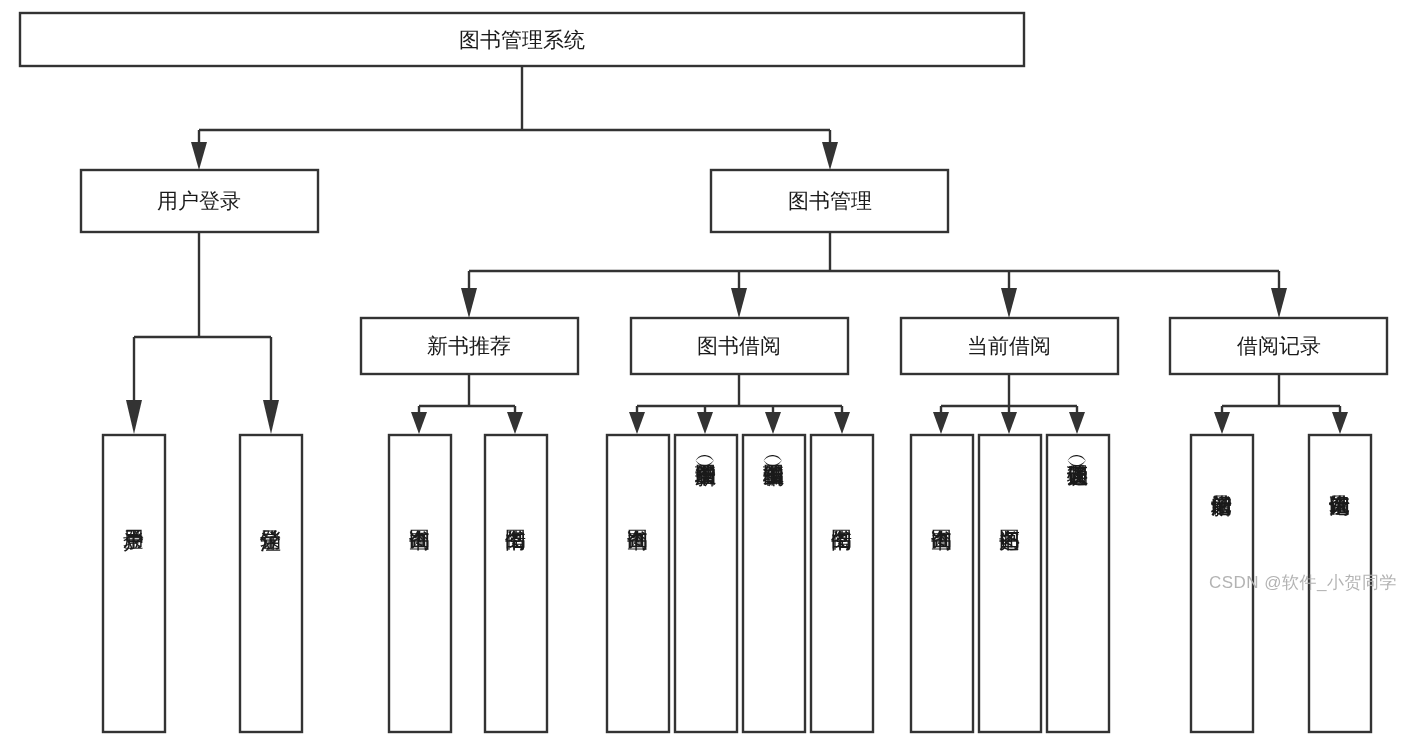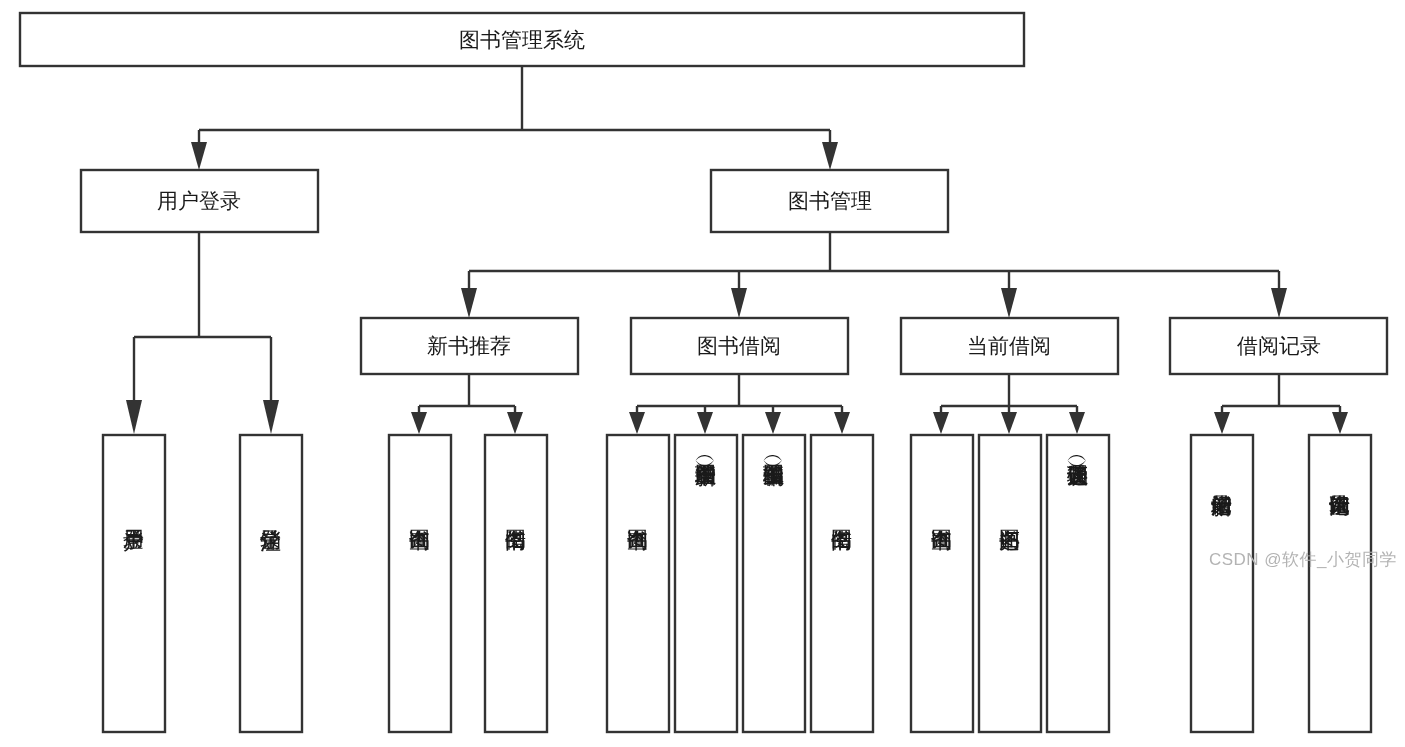--- a/index.html
+++ b/index.html
@@ -51,21 +51,21 @@
     font-family: "Liberation Sans", "DejaVu Sans", sans-serif;
     font-size: 21px;
     fill: #1a1a1a;
     writing-mode: vertical-rl;
     text-orientation: upright;
     text-anchor: middle;
   }
   .watermark {
     position: absolute;
     right: 8px;
-    bottom: 23px;
+    bottom: 0;
     font-family: "Liberation Sans", "DejaVu Sans", sans-serif;
     font-size: 17px;
     color: #b3b3b3;
     letter-spacing: 0.5px;
     white-space: nowrap;
     pointer-events: none;
   }
 </style>
 </head>
 <body>

